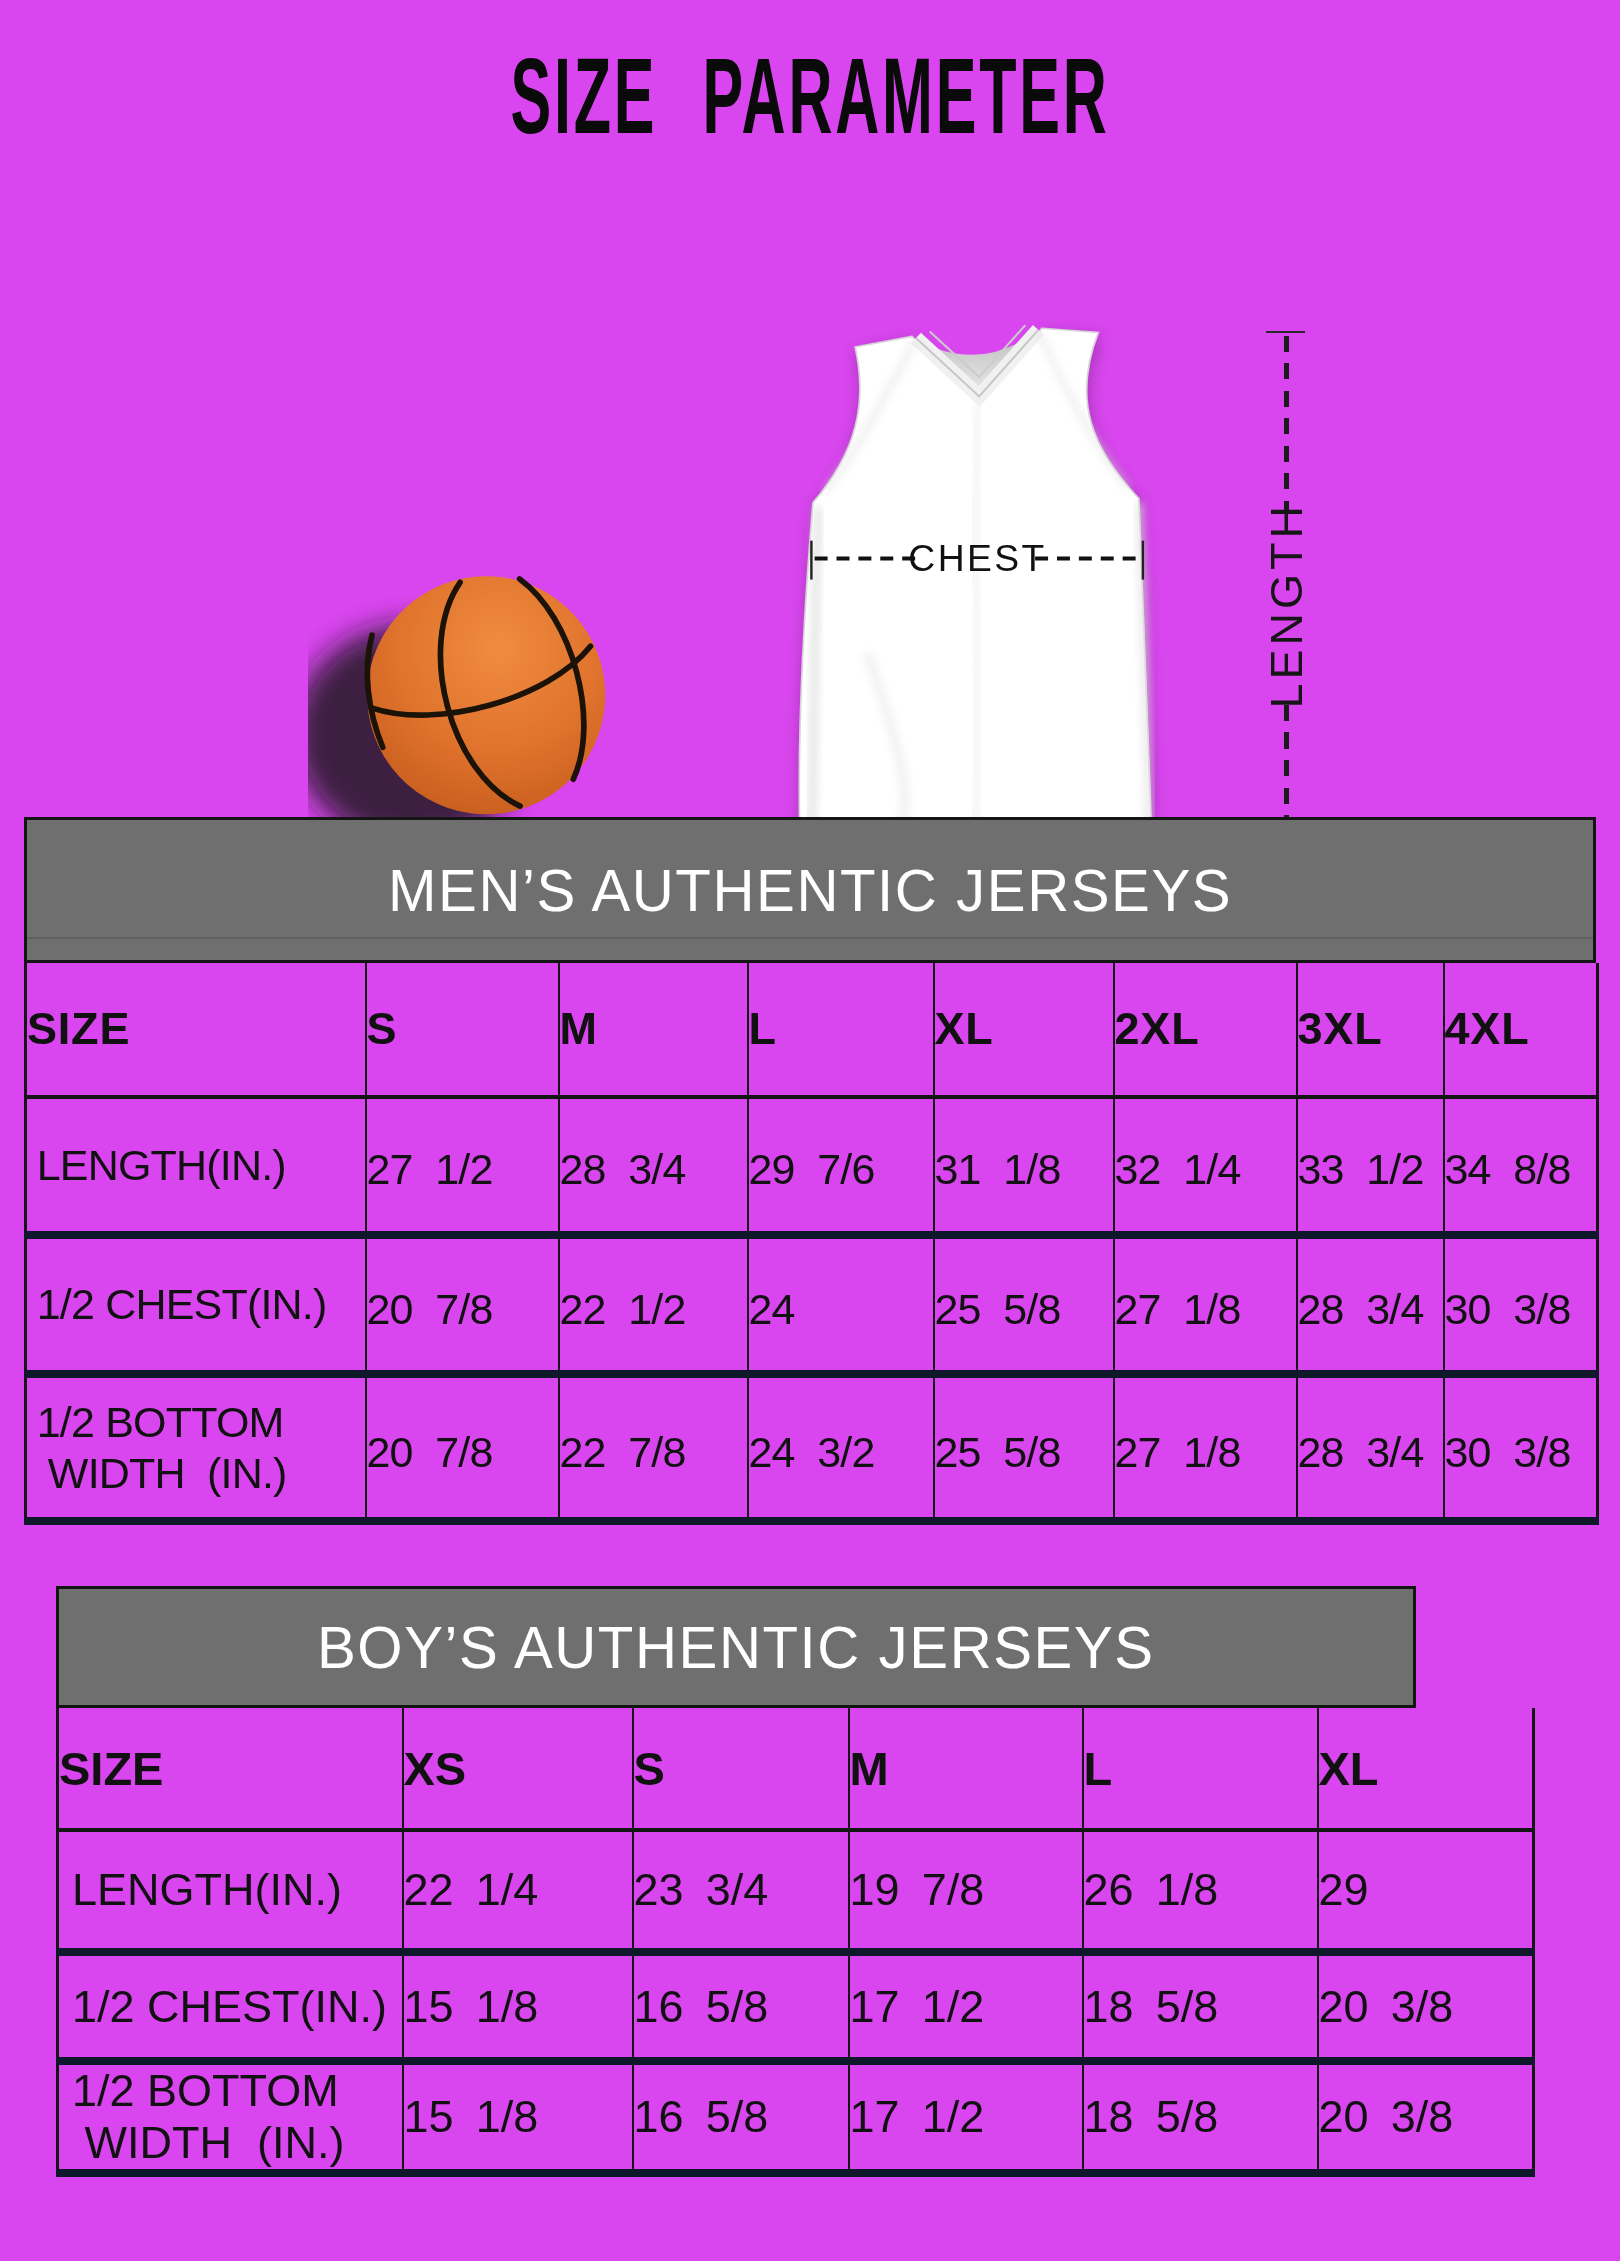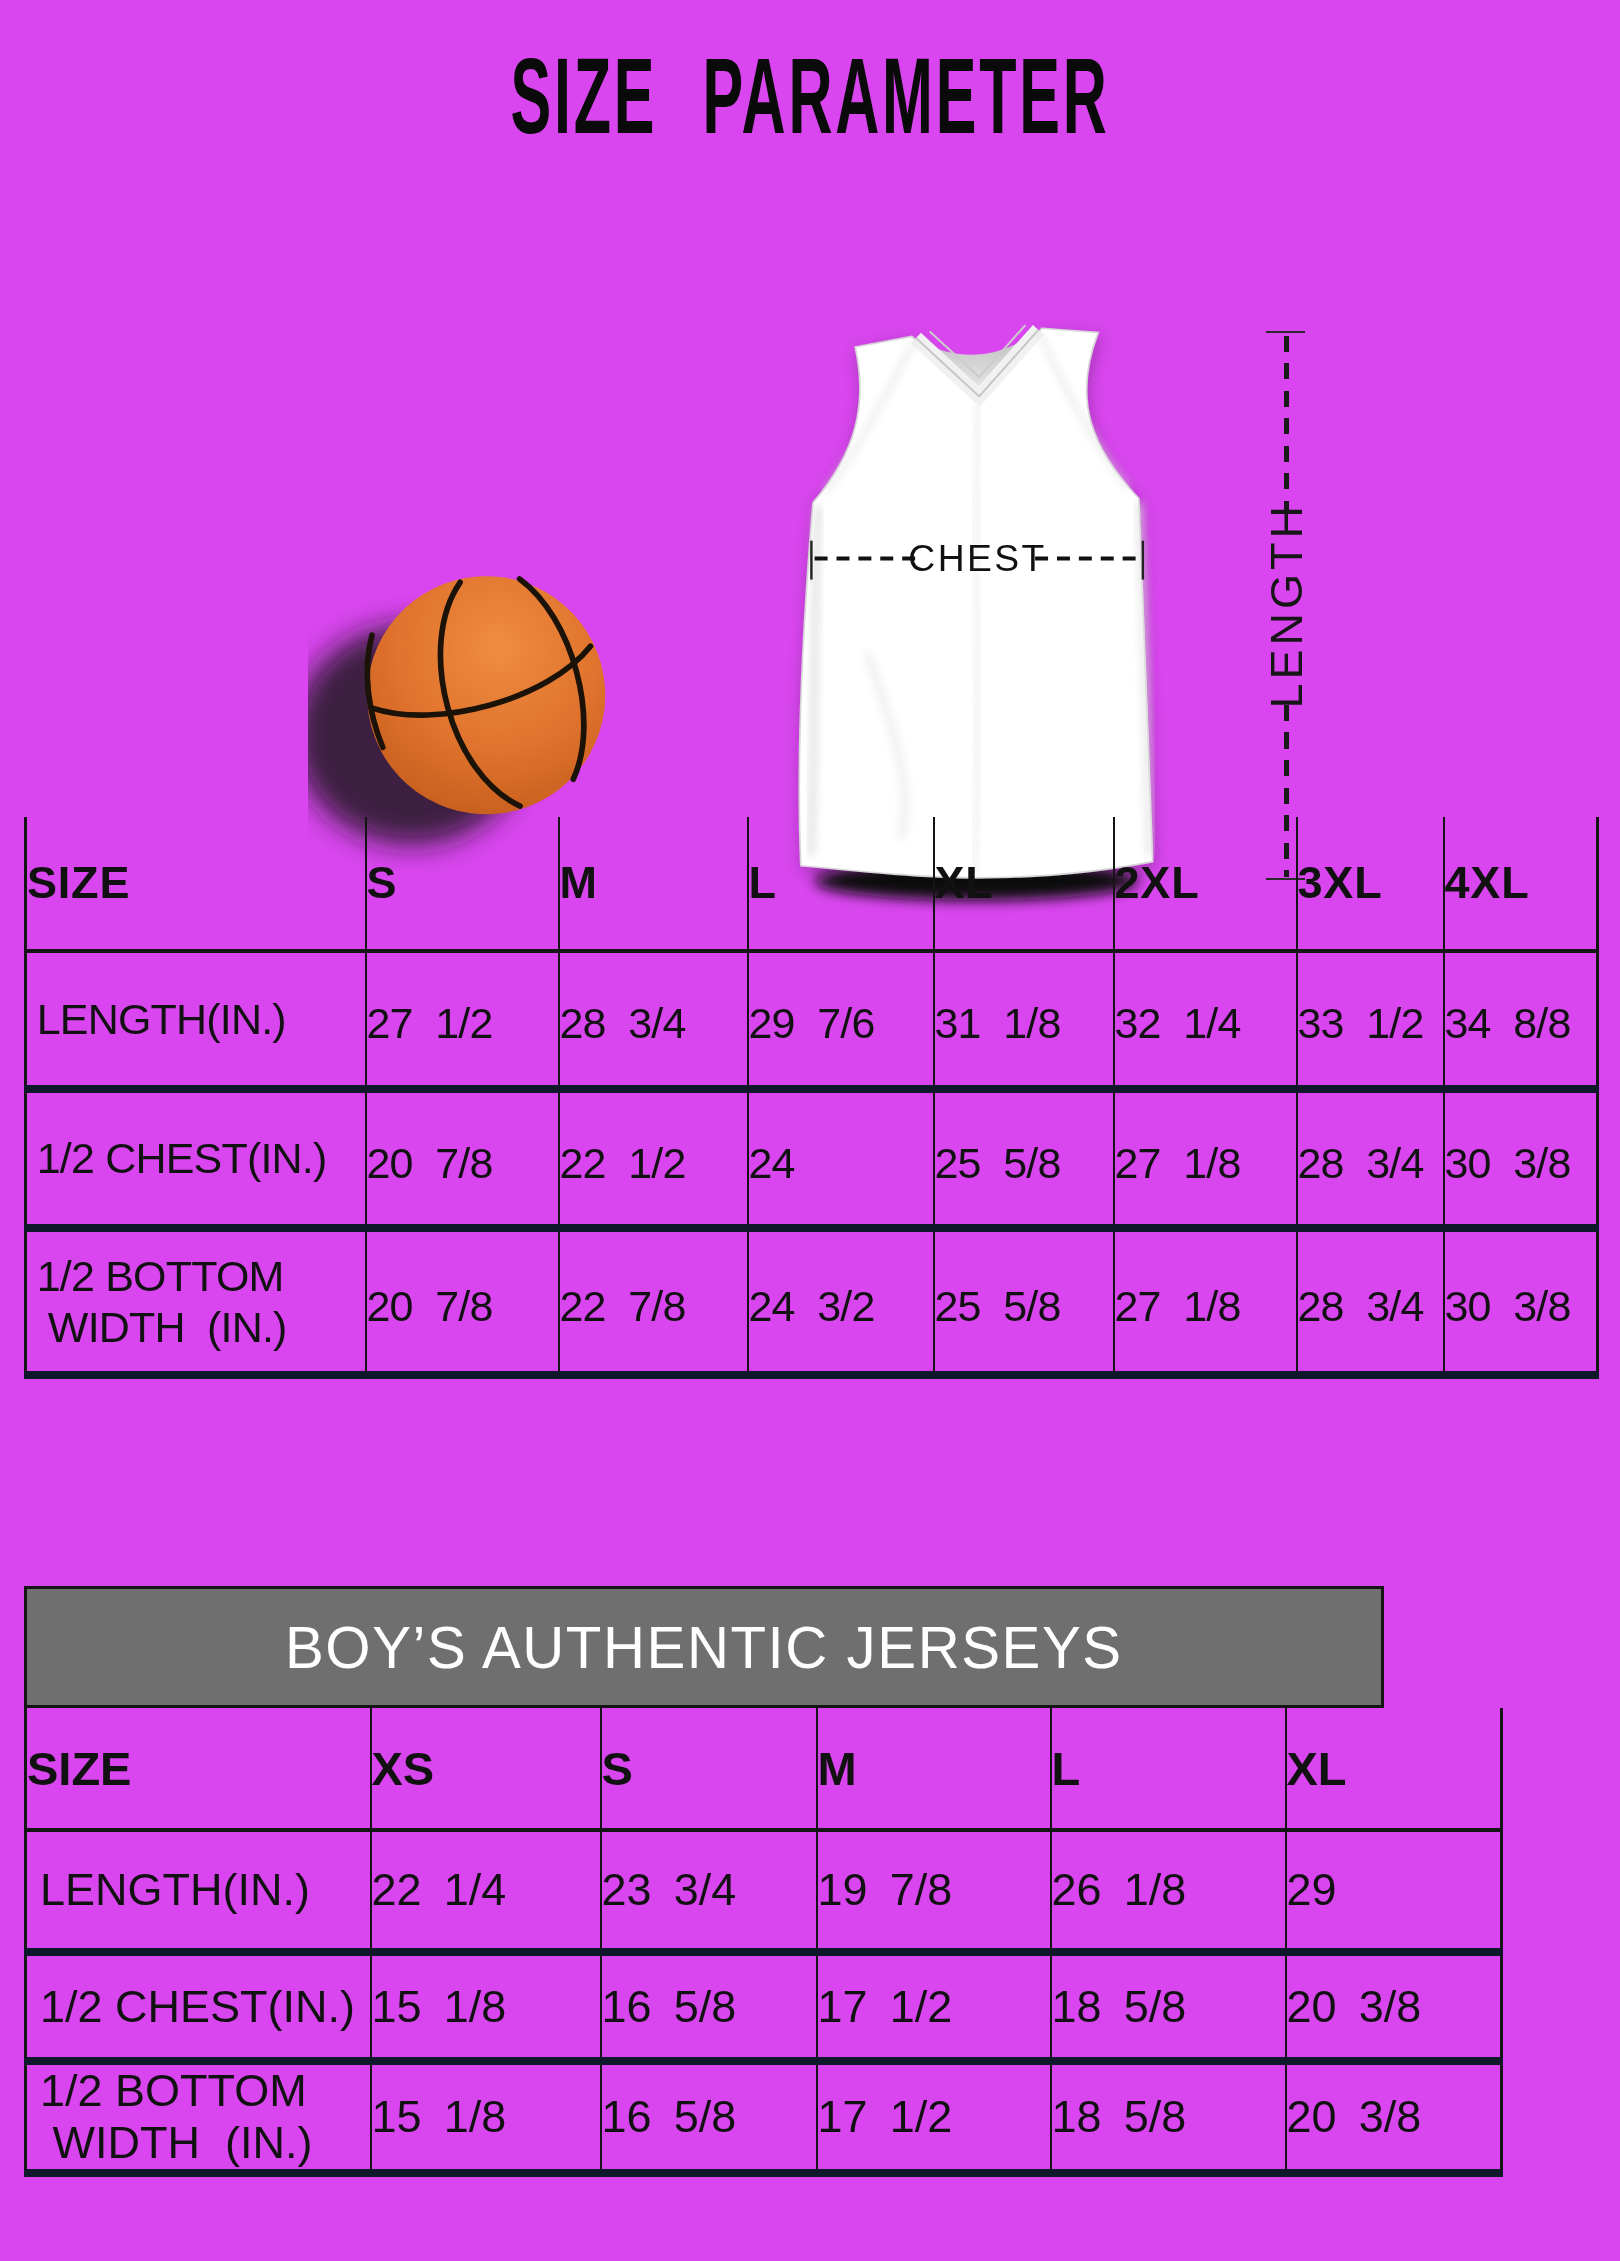--- a/index.html
+++ b/index.html
@@ -22,21 +22,21 @@
   .length-dash{position:absolute;left:36px;width:4.9px;
     background:repeating-linear-gradient(180deg,#1a1a1a 0 16px,transparent 16px 27.5px);}
   .length-dash.d1{top:9.7px;height:177px;}
   .length-dash.d2{top:379px;height:172px;}
   .length-label{position:absolute;left:-63px;top:255px;width:203px;text-align:center;
     transform:rotate(-90deg);font-size:45px;letter-spacing:4px;color:#161616;white-space:nowrap;}
 
   
   .section{position:absolute;left:24px;}
   .section.men{top:817px;width:1572px;}
-  .section.boys{top:1586px;width:1360px;}
+  .section.boys{top:1586px;width:1360px;margin-left:32px;}
 
   .band{box-sizing:border-box;position:relative;background:#706F6F;
     border:3.2px solid #141414;display:flex;align-items:center;justify-content:center;}
   .band.menband{height:146px;}
   .band.boysband{height:122px;}
   .band.menband::after{content:"";position:absolute;left:0;right:0;bottom:21px;height:2.4px;
     background:rgba(0,0,0,0.14);}
   .band-title{color:#ffffff;font-size:60px;letter-spacing:1.6px;transform:scaleX(0.97);white-space:nowrap;}
 
   table.size-table{border-collapse:collapse;table-layout:fixed;border:3.2px solid #141414;border-top:0;}
@@ -157,20 +157,23 @@
     <div class="length-anno">
       <div class="length-tick top"></div>
       <div class="length-dash d1"></div>
       <div class="length-label">LENGTH</div>
       <div class="length-dash d2"></div>
       <div class="length-tick bottom"></div>
     </div>
   </div>
 
   <div class="section men">
+    <div class="band menband">
+      <span class="band-title">MEN’S AUTHENTIC JERSEYS</span>
+    </div>
     <table class="size-table men-table">
       <colgroup>
         <col style="width:340px">
           <col style="width:193px">
           <col style="width:189px">
           <col style="width:186px">
         <col style="width:180px">
           <col style="width:183px">
           <col style="width:147px">
           <col style="width:154px">

